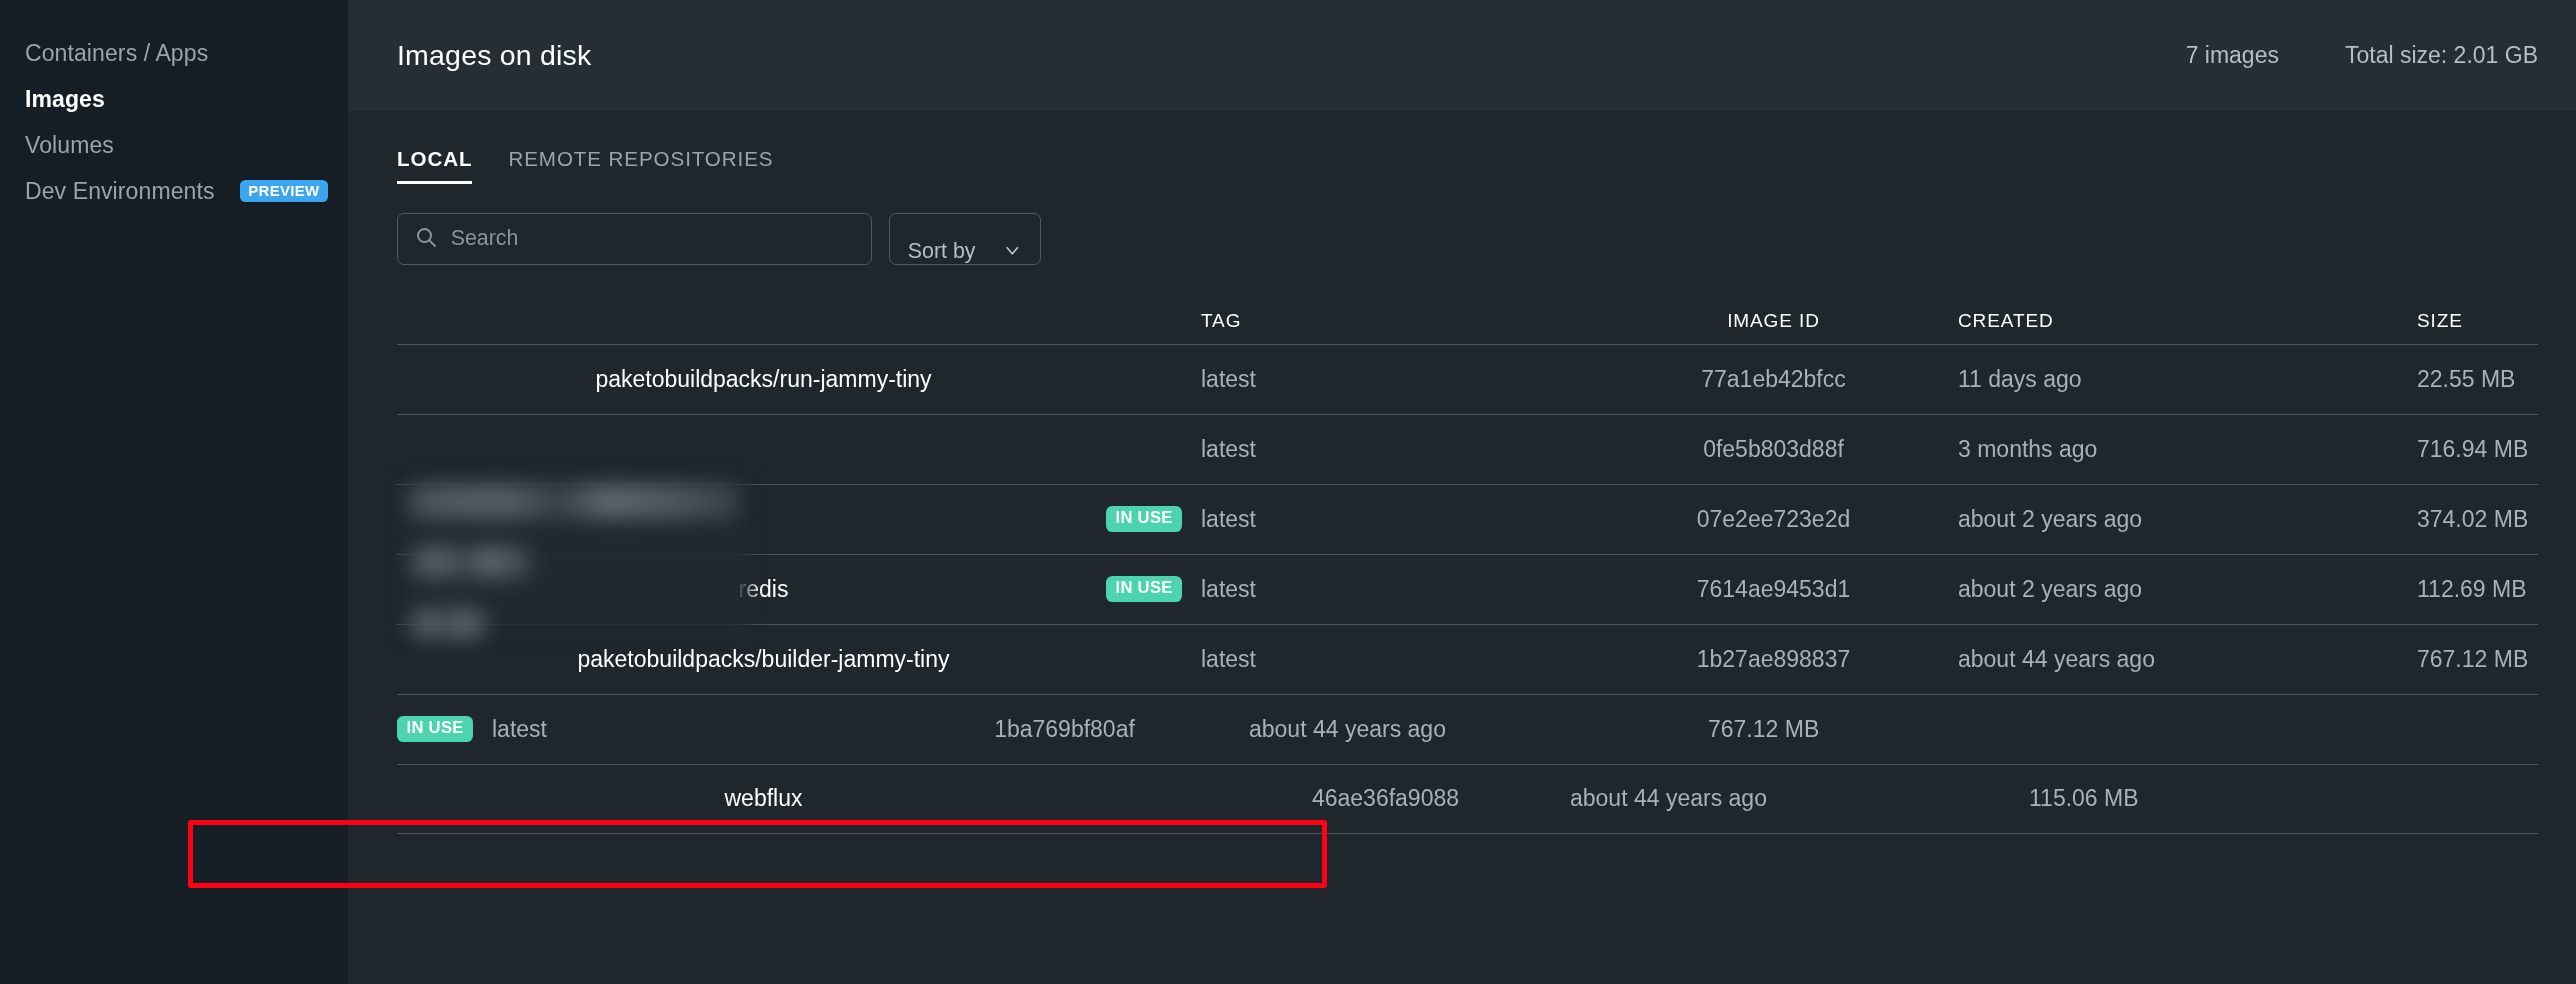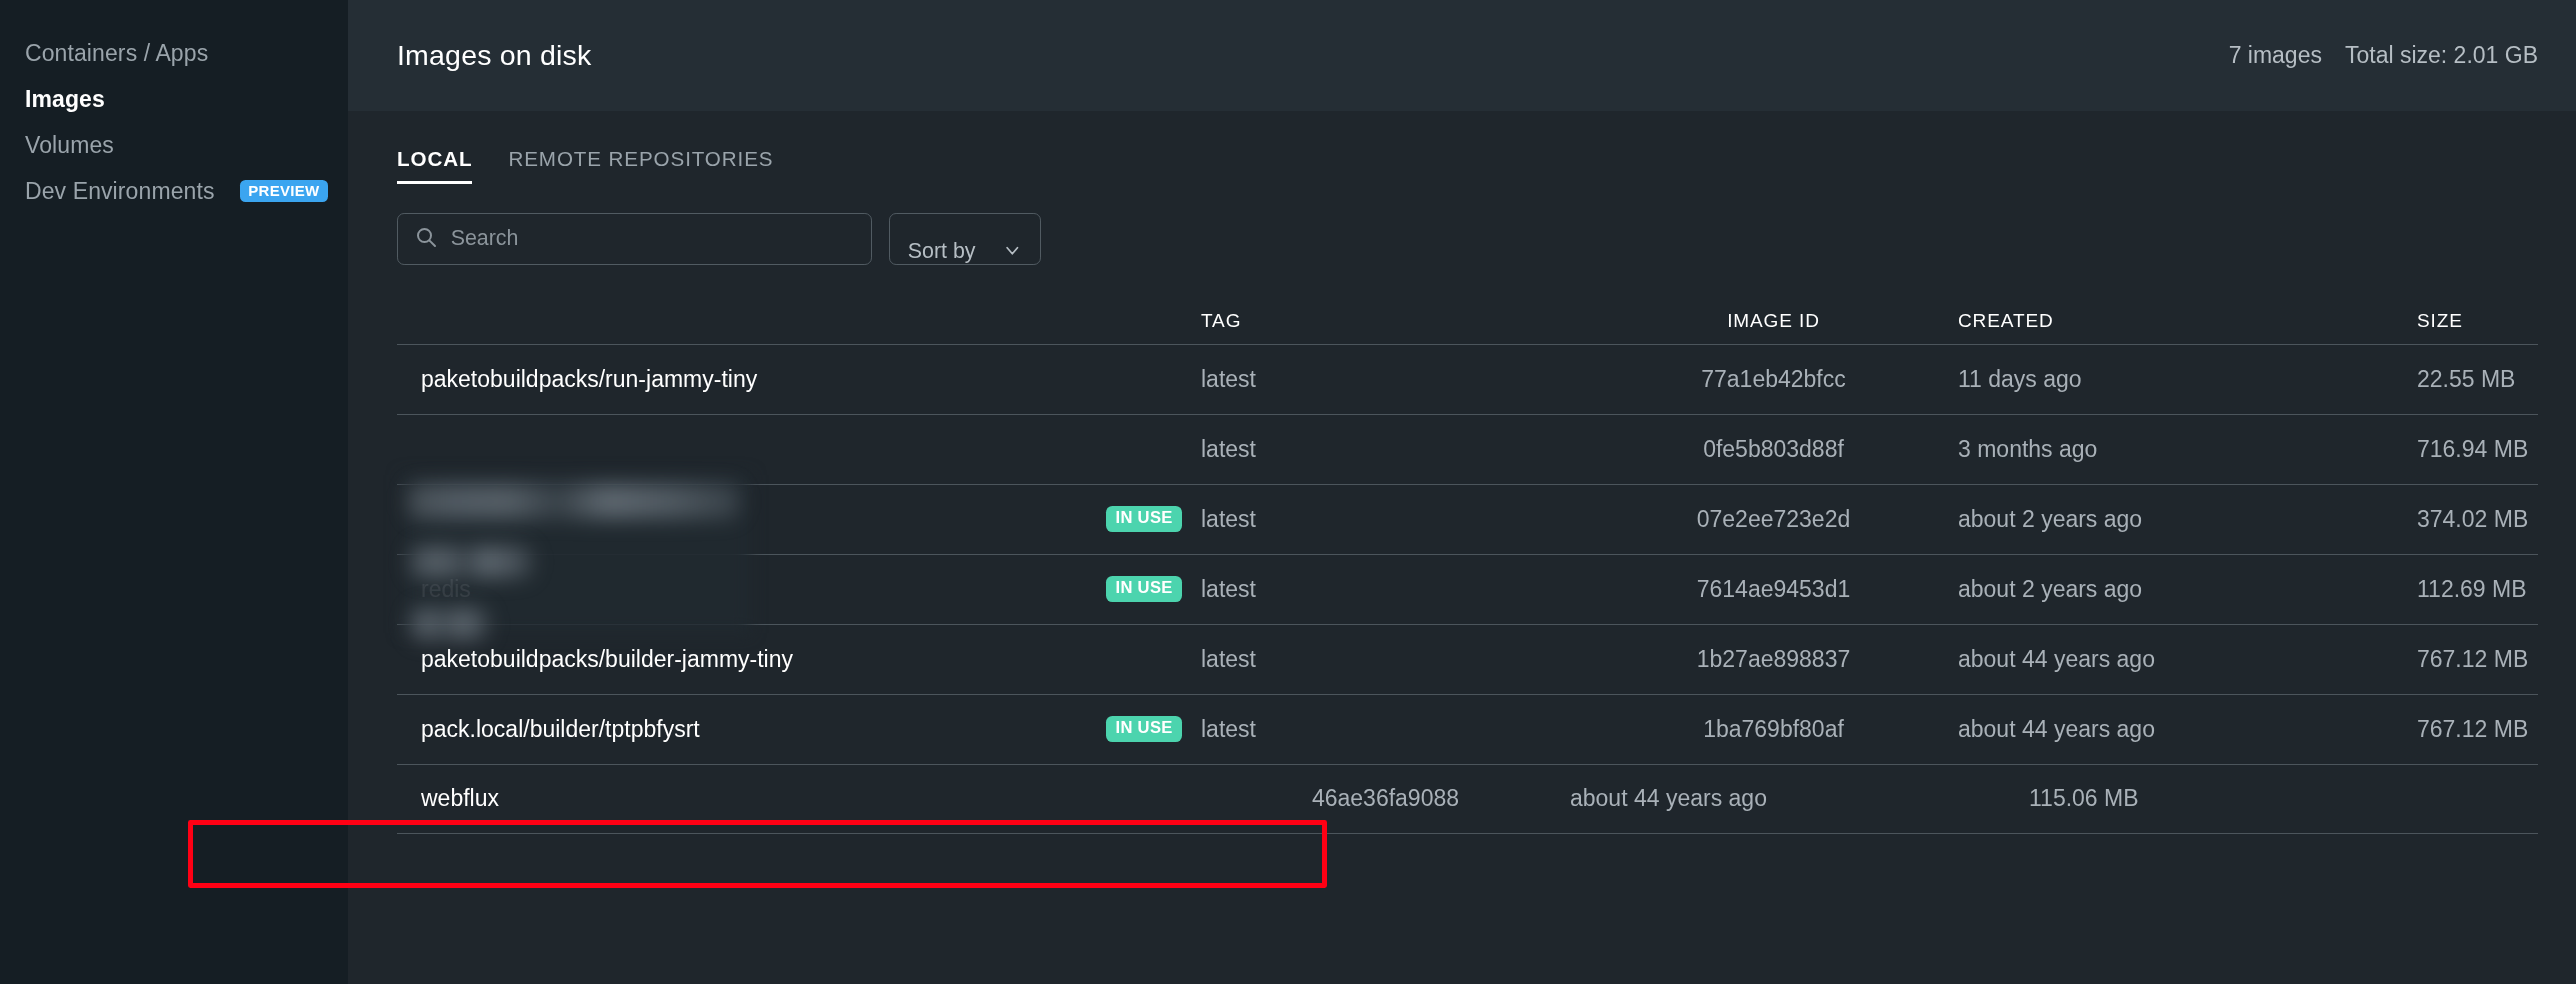--- a/index.html
+++ b/index.html
@@ -72,21 +72,21 @@
   .topbar-title {
     font-size: 28.5px;
     color: #ffffff;
     font-weight: normal;
     letter-spacing: 0.2px;
   }
   .topbar-right {
     margin-left: auto;
     display: flex;
     align-items: center;
-    gap: 23px;
+    gap: 66px;
     font-size: 23px;
     color: #b6bec4;
     white-space: nowrap;
   }
 
   .content {
     flex: 1 1 auto;
     padding: 0 38px 0 49px;
     overflow: hidden;
     position: relative;
@@ -179,20 +179,21 @@
     font-size: 19px;
     letter-spacing: 0.9px;
     color: #ffffff;
     font-weight: normal;
     white-space: nowrap;
   }
   .cell-name {
     font-size: 23px;
     color: #ffffff;
     white-space: nowrap;
+    text-align: center;
   }
   .cell-sub {
     font-size: 23px;
     color: #a9b1b8;
     white-space: nowrap;
   }
   .inuse {
     display: inline-block;
     background: #4cd4ae;
     color: #ffffff;
@@ -359,21 +360,20 @@
         <div class="trow">
           <div class="c-name cell-name">paketobuildpacks/builder-jammy-tiny</div>
           <div class="c-badge"></div>
           <div class="c-tag cell-sub">latest</div>
           <div class="c-id cell-sub">1b27ae898837</div>
           <div class="c-created cell-sub">about 44 years ago</div>
           <div class="c-size cell-sub">767.12 MB</div>
         </div>
 
         <div class="trow">
-          <div class="c-name cell-name">pack.local/builder/tptpbfysrt</div>
           <div class="c-badge">
             <span class="inuse">IN USE</span>
           </div>
           <div class="c-tag cell-sub">latest</div>
           <div class="c-id cell-sub">1ba769bf80af</div>
           <div class="c-created cell-sub">about 44 years ago</div>
           <div class="c-size cell-sub">767.12 MB</div>
         </div>
 
         <div class="trow last">

